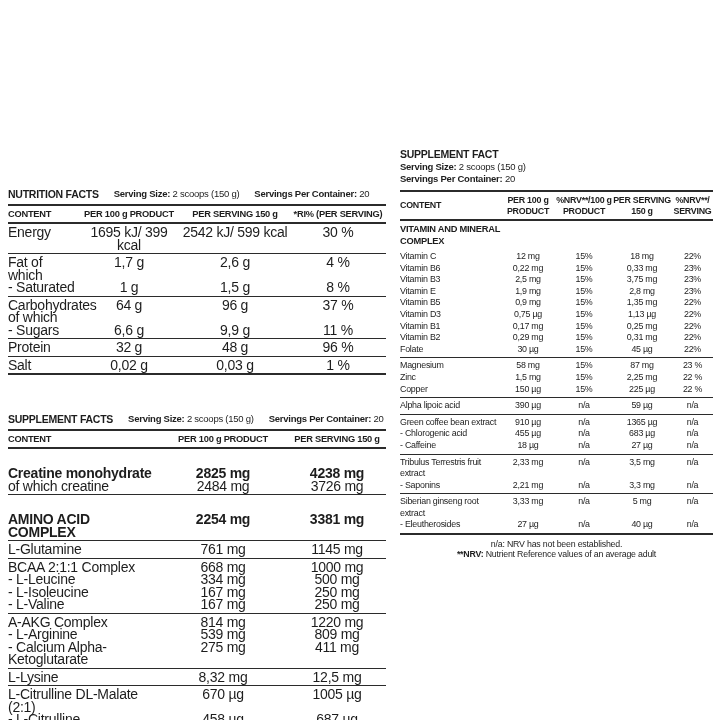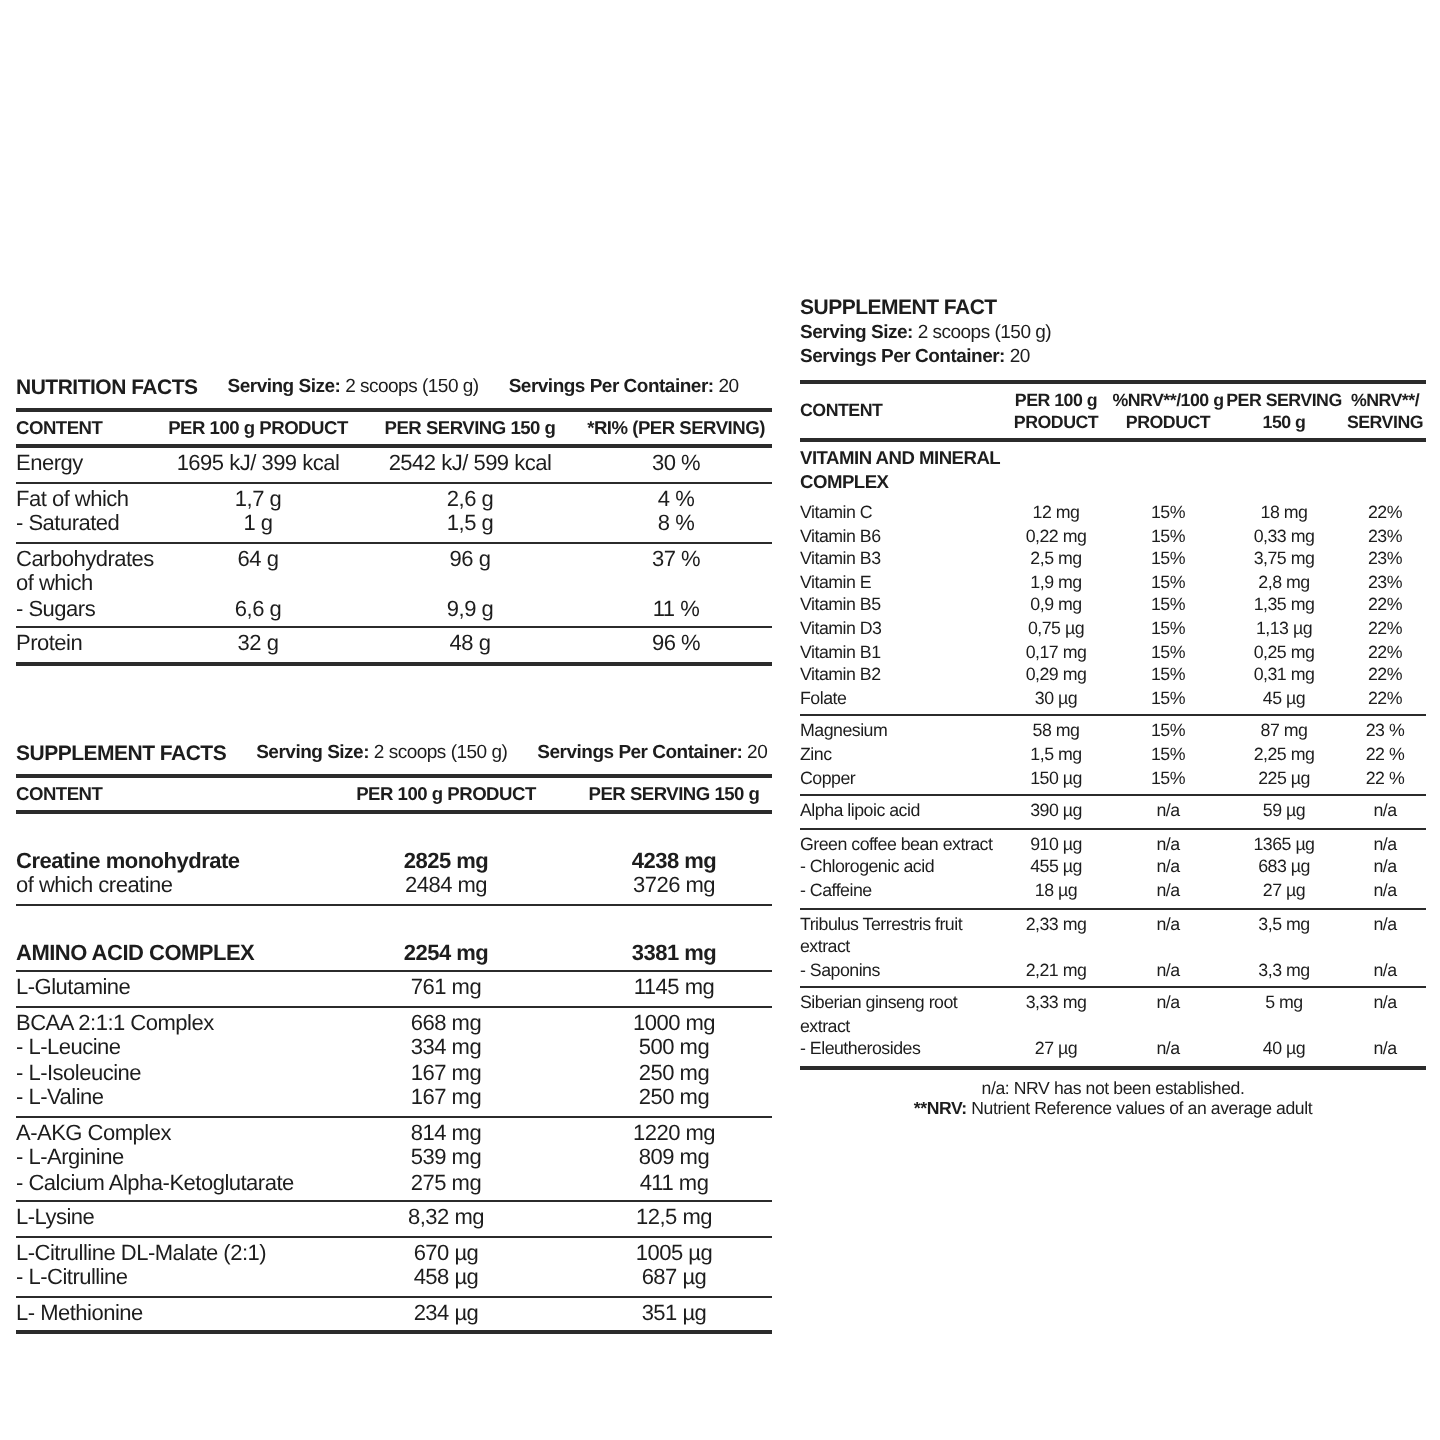--- a/index.html
+++ b/index.html
@@ -20,21 +20,21 @@
   .serving-item { font-size:9.5px; }
   .serving-item b { font-weight:700; }
 
   .colhead { display:grid; align-items:center; font-weight:700; font-size:9.3px; padding:3px 0; border-bottom:2px solid #2b2b2b; }
   .colhead .cell, .trow .cell { white-space:pre-line; }
 
   .t-body { border-bottom:2px solid #2b2b2b; }
   .row-group { border-top:1px solid #2b2b2b; padding:2px 0; }
   .t-body .row-group:first-child { border-top:none; }
 
-  .trow { display:grid; font-size:11px; line-height:12.5px; }
+  .trow { display:grid; font-size:14px; line-height:12.5px; }
   .trow.bold { font-weight:700;margin-top:16px; }
   .cell { overflow:visible; white-space:nowrap; }
   .cell.c0 { text-align:left; }
   .cell:not(.c0) { text-align:center; }
 
   
   .nf-row { grid-template-columns:70px 102px 110px 96px; }
   
   .sf-row { grid-template-columns:150px 130px 98px; }
   .sf-row .cell.c2 { text-align:center; }
@@ -111,20 +111,28 @@
               <div class="cell c2">9,9 g</div>
               <div class="cell c3">11 %</div>
             </div>
           </div>
           <div class="row-group">
             <div class="trow nf-row">
               <div class="cell c0">Protein</div>
               <div class="cell c1">32 g</div>
               <div class="cell c2">48 g</div>
               <div class="cell c3">96 %</div>
+            </div>
+          </div>
+          <div class="row-group">
+            <div class="trow nf-row">
+              <div class="cell c0">Salt</div>
+              <div class="cell c1">0,02 g</div>
+              <div class="cell c2">0,03 g</div>
+              <div class="cell c3">1 %</div>
             </div>
           </div>
         </div>
     </div>
 
     <div class="table sf-block">
       <div class="titlebar">
         <span class="t-title">SUPPLEMENT FACTS</span>
         <span class="serving-item"><b>Serving Size:</b> <span>2 scoops (150 g)</span></span>
         <span class="serving-item"><b>Servings Per Container:</b> <span>20</span></span>

